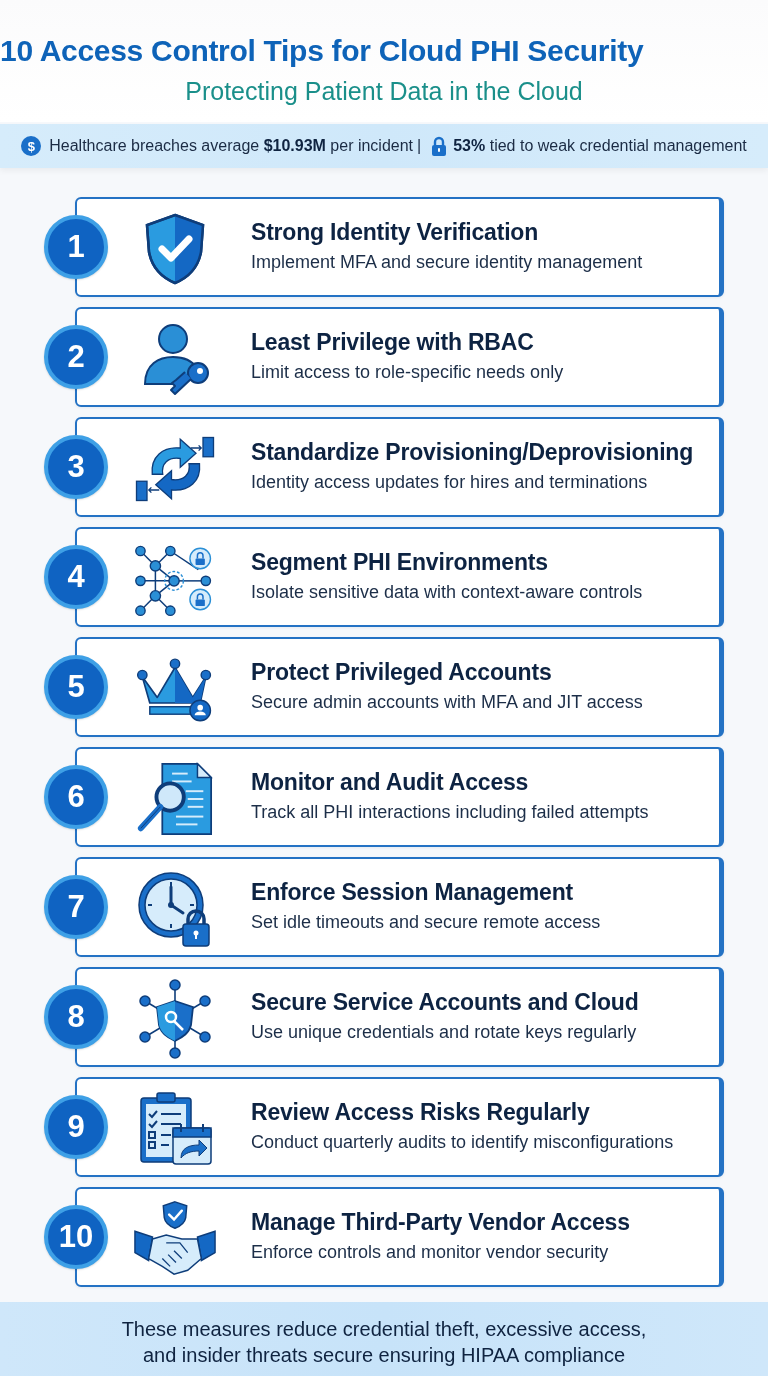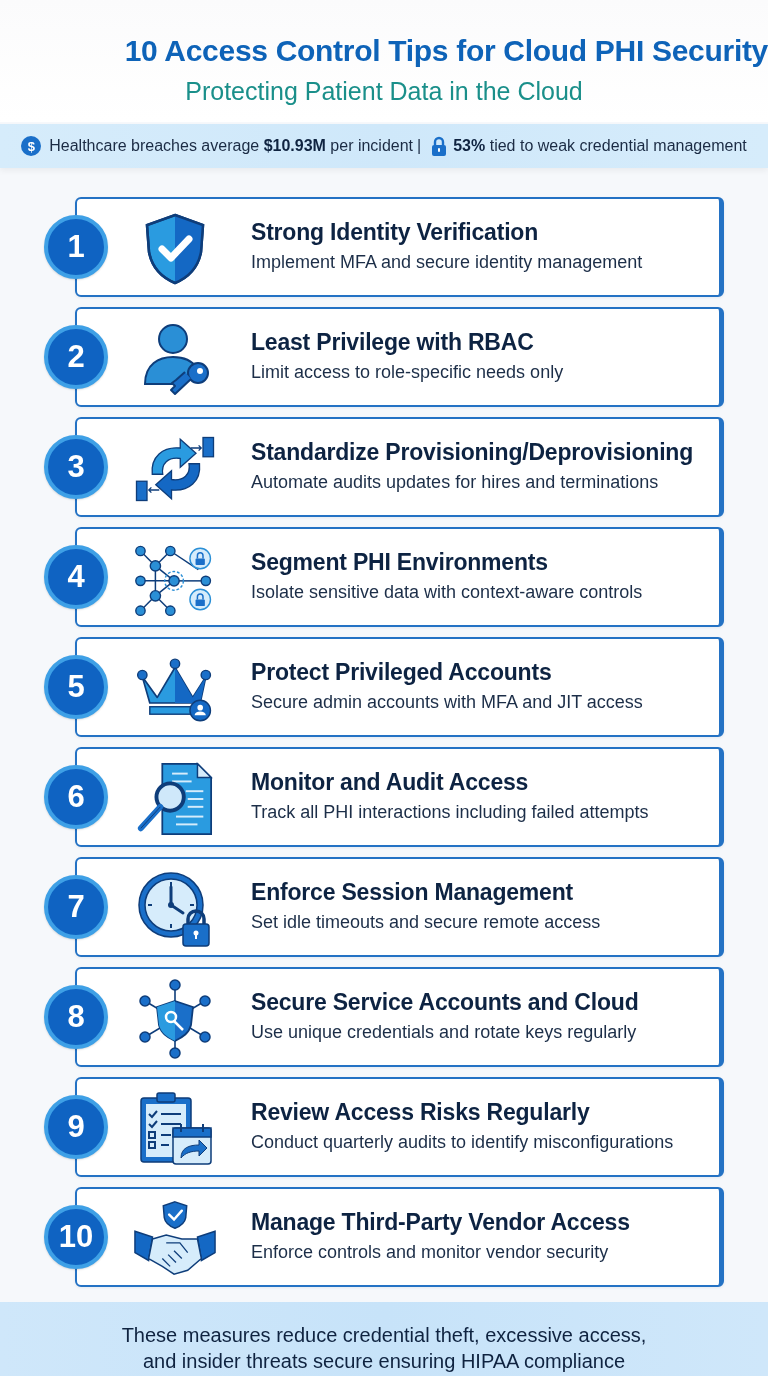--- a/index.html
+++ b/index.html
@@ -5,21 +5,21 @@
   * { box-sizing: border-box; margin: 0; padding: 0; }
   html, body { width: 768px; height: 1376px; overflow: hidden; }
   body {
     background: #f6f8fb;
     font-family: "Liberation Sans", "DejaVu Sans", sans-serif;
     position: relative;
     color: #0f2340;
   }
   .header { position: absolute; top: 0; left: 0; width: 768px; height: 122px; background: linear-gradient(#fbfbfc, #ffffff); }
   .title {
-    position: absolute; top: 34px; left: 0; width: 768px; text-align: right;
+    position: absolute; top: 34px; left: 0; width: 768px; text-align: left;
     font-size: 30px; font-weight: bold; color: #0e63b8; letter-spacing: -0.3px;
   }
   .subtitle {
     position: absolute; top: 77px; left: 0; width: 768px; text-align: center;
     font-size: 25px; color: #1a8f8a;
   }
   .stat-banner {
     position: absolute; top: 124px; left: 0; width: 768px; height: 44px;
     background: linear-gradient(90deg, #d6ecfb, #cfe8fa 50%, #d6ecfb);
     box-shadow: 0 3px 6px rgba(0,0,0,0.05);
@@ -52,21 +52,21 @@
     position: absolute; left: 174px; top: 20px;
     font-size: 23px; font-weight: bold; color: #0d2342; white-space: nowrap; letter-spacing: -0.2px;
   }
   .tip-desc {
     position: absolute; left: 174px; top: 53px;
     font-size: 18px; color: #1c2e48; white-space: nowrap;
   }
   .footer {
     position: absolute; top: 1302px; left: 0; width: 768px; height: 74px;
     background: linear-gradient(90deg, #cfe7fa, #c7e3f9 50%, #cfe7fa);
-    text-align: center; font-size: 20px; color: #0f2340; line-height: 26px; padding-top: 20px;
+    text-align: center; font-size: 20px; color: #0f2340; line-height: 26px; padding-top: 14px;
   }
 </style>
 </head>
 <body>
 
 <div class="header">
   <h1 class="title">10 Access Control Tips for Cloud PHI Security</h1>
   <div class="subtitle">Protecting Patient Data in the Cloud</div>
 </div>
 
@@ -121,21 +121,21 @@
       <svg width="96" height="80" viewBox="0 0 96 80">
         <path d="M22 46 C20 26 34 14 54 16 L54 6 L72 22 L54 38 L54 28 C40 26 32 34 34 46 Z" fill="#2a9be0" stroke="#0e3d7a" stroke-width="1.5"></path>
         <path d="M76 34 C78 54 64 66 44 64 L44 74 L26 58 L44 42 L44 52 C58 54 66 46 64 34 Z" fill="#1468c4" stroke="#0e3d7a" stroke-width="1.5"></path>
         <rect x="80" y="4" width="12" height="22" fill="#1a6fc9" stroke="#0e3d7a" stroke-width="1.5"></rect>
         <path d="M66 16 L78 16 M75 13 L78 16 L75 19" stroke="#0e3d7a" stroke-width="1.5" fill="none"></path>
         <rect x="4" y="54" width="12" height="22" fill="#1a6fc9" stroke="#0e3d7a" stroke-width="1.5"></rect>
         <path d="M30 64 L18 64 M21 61 L18 64 L21 67" stroke="#0e3d7a" stroke-width="1.5" fill="none"></path>
       </svg>
     </div>
     <div class="tip-title">Standardize Provisioning/Deprovisioning</div>
-    <div class="tip-desc">Automate audits updates for hires and terminations</div>
+    <div class="tip-desc">Identity access updates for hires and terminations</div>
   </div>
   <div class="badge" style="top:435px">3</div>
 
   <div class="tip" style="top:527px">
     <div class="icon-box">
       <svg width="90" height="80" viewBox="0 0 90 80">
         <g stroke="#0e3d7a" stroke-width="1.6" fill="none">
           <line x1="8" y1="10" x2="24" y2="26"></line>
             <line x1="40" y1="10" x2="24" y2="26"></line>
           <line x1="8" y1="42" x2="44" y2="42"></line>

